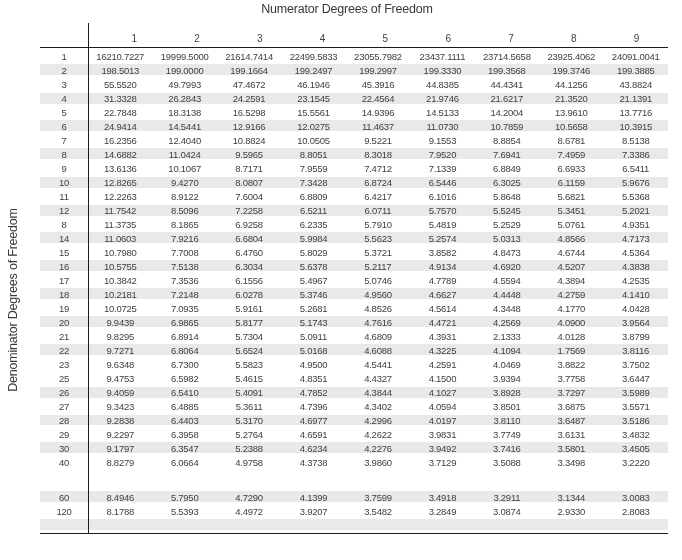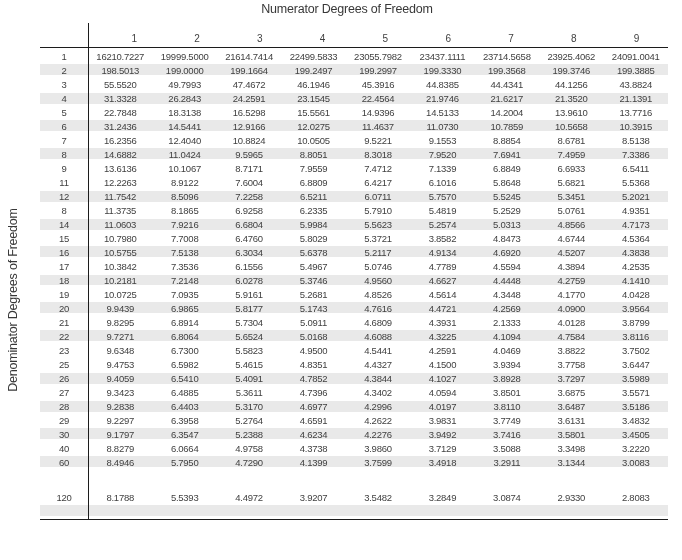--- a/index.html
+++ b/index.html
@@ -151,21 +151,21 @@
           <div class="cell">16.5298</div>
           <div class="cell">15.5561</div>
           <div class="cell">14.9396</div>
           <div class="cell">14.5133</div>
           <div class="cell">14.2004</div>
           <div class="cell">13.9610</div>
           <div class="cell">13.7716</div>
         </div>
         <div class="row stripe">
           <div class="rlabel">6</div>
-          <div class="cell">31.2436</div>
+          <div class="cell">24.9414</div>
           <div class="cell">14.5441</div>
           <div class="cell">12.9166</div>
           <div class="cell">12.0275</div>
           <div class="cell">11.4637</div>
           <div class="cell">11.0730</div>
           <div class="cell">10.7859</div>
           <div class="cell">10.5658</div>
           <div class="cell">10.3915</div>
         </div>
         <div class="row">
@@ -197,20 +197,32 @@
           <div class="cell">13.6136</div>
           <div class="cell">10.1067</div>
           <div class="cell">8.7171</div>
           <div class="cell">7.9559</div>
           <div class="cell">7.4712</div>
           <div class="cell">7.1339</div>
           <div class="cell">6.8849</div>
           <div class="cell">6.6933</div>
           <div class="cell">6.5411</div>
         </div>
+        <div class="row stripe">
+          <div class="rlabel">10</div>
+          <div class="cell">12.8265</div>
+          <div class="cell">9.4270</div>
+          <div class="cell">8.0807</div>
+          <div class="cell">7.3428</div>
+          <div class="cell">6.8724</div>
+          <div class="cell">6.5446</div>
+          <div class="cell">6.3025</div>
+          <div class="cell">6.1159</div>
+          <div class="cell">5.9676</div>
+        </div>
         <div class="row">
           <div class="rlabel">11</div>
           <div class="cell">12.2263</div>
           <div class="cell">8.9122</div>
           <div class="cell">7.6004</div>
           <div class="cell">6.8809</div>
           <div class="cell">6.4217</div>
           <div class="cell">6.1016</div>
           <div class="cell">5.8648</div>
           <div class="cell">5.6821</div>
@@ -338,21 +350,21 @@
         </div>
         <div class="row stripe">
           <div class="rlabel">22</div>
           <div class="cell">9.7271</div>
           <div class="cell">6.8064</div>
           <div class="cell">5.6524</div>
           <div class="cell">5.0168</div>
           <div class="cell">4.6088</div>
           <div class="cell">4.3225</div>
           <div class="cell">4.1094</div>
-          <div class="cell">4.7584</div>
+          <div class="cell">1.7569</div>
           <div class="cell">3.8116</div>
         </div>
         <div class="row">
           <div class="rlabel">23</div>
           <div class="cell">9.6348</div>
           <div class="cell">6.7300</div>
           <div class="cell">5.5823</div>
           <div class="cell">4.9500</div>
           <div class="cell">4.5441</div>
           <div class="cell">4.2591</div>

